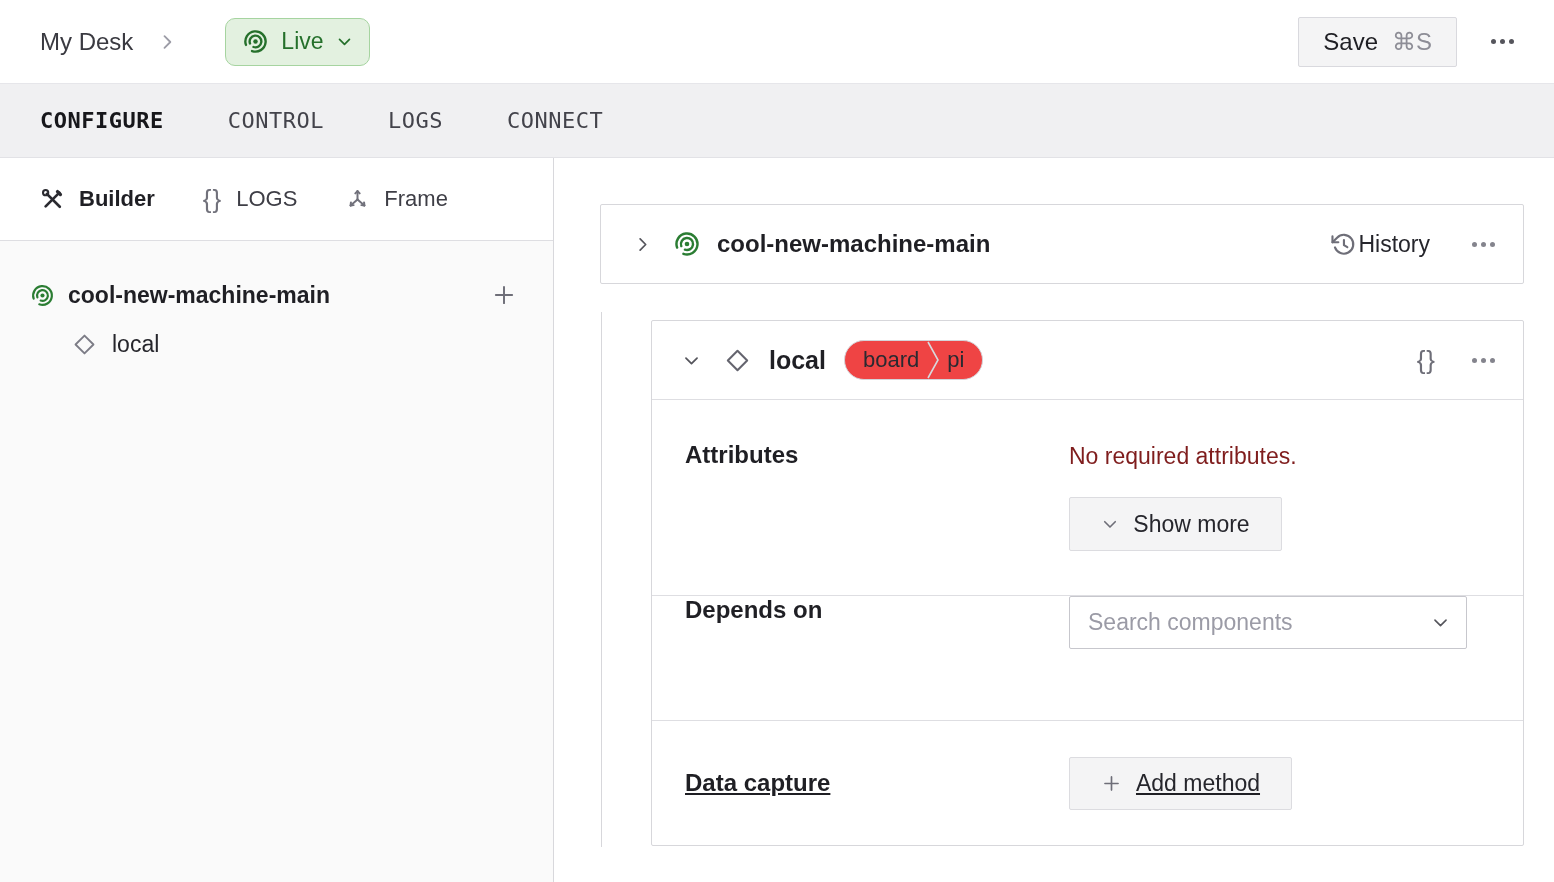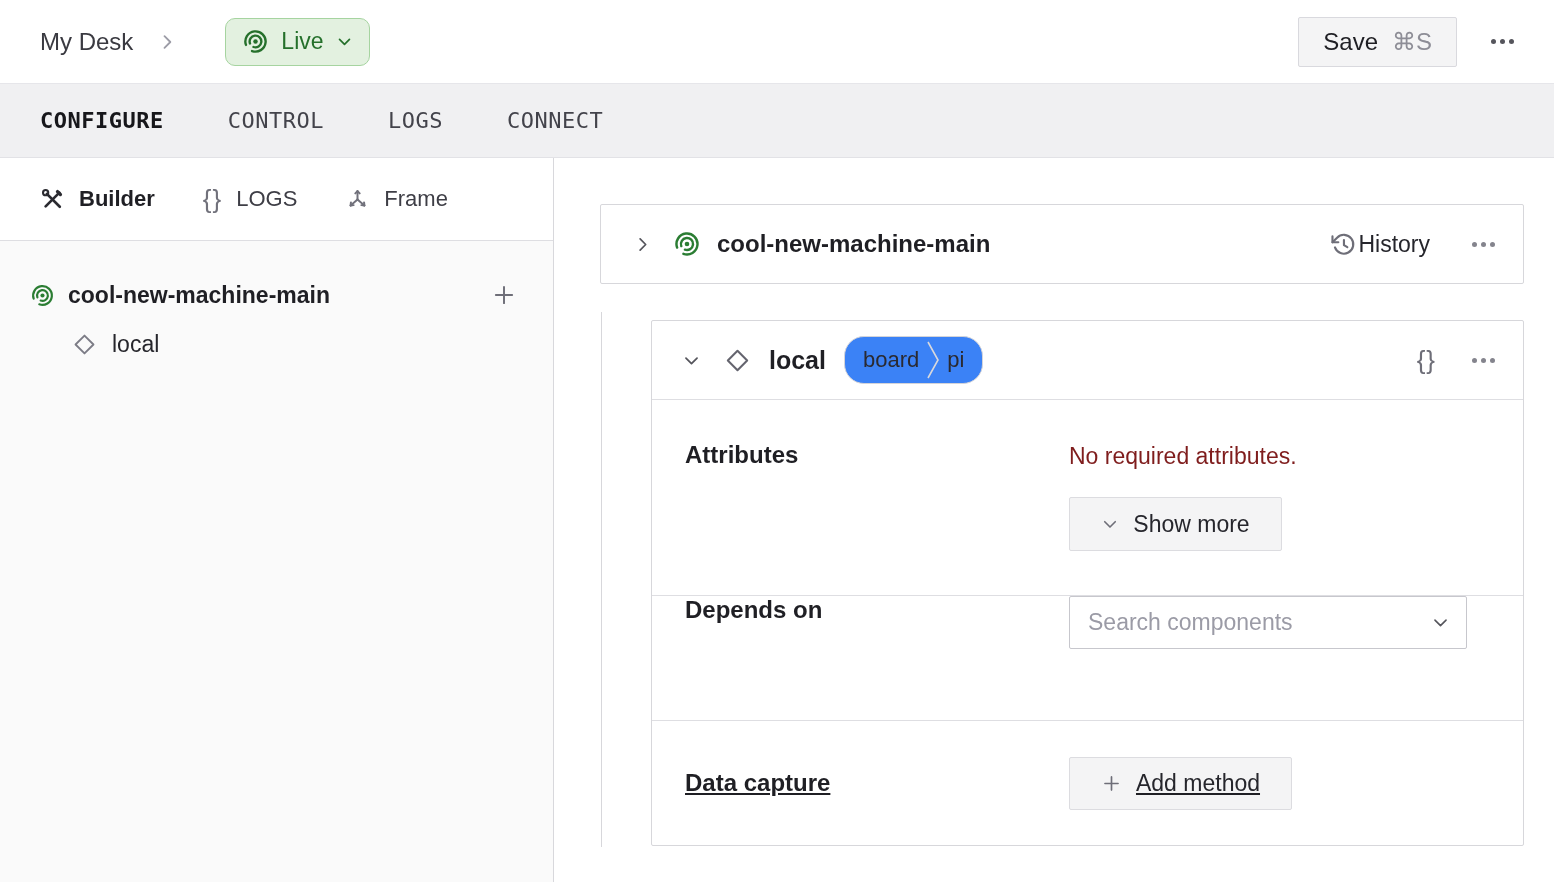--- a/index.html
+++ b/index.html
@@ -171,24 +171,24 @@
     display: flex;
     align-items: center;
     padding: 0 28px 0 30px;
   }
   .comp-chevron { color: #55555C; display: flex; cursor: pointer; }
   .comp-diamond { margin-left: 23px; color: #64646E; display: flex; }
   .comp-title { margin-left: 18px; font-size: 25px; font-weight: 700; color: #1F1F24; }
 
   .type-pill {
     margin-left: 18px;
-    height: 48px;
+    height: 40px;
     border: 1px solid #D4D4D9;
     border-radius: 20px;
-    background: #3b82f6;
+    background: #ef4444;
     display: flex;
     align-items: center;
     overflow: hidden;
   }
   .pill-seg { font-size: 22px; color: #2A2A31; padding: 0 6px 0 18px; }
   .pill-seg.right { padding: 0 18px 0 6px; }
   .pill-chevron { display: flex; color: #D8D8DC; }
 
   .comp-header-spacer { flex: 1; }
   .braces-btn { font-size: 26px; color: #6E6E78; cursor: pointer; letter-spacing: 1px; }

